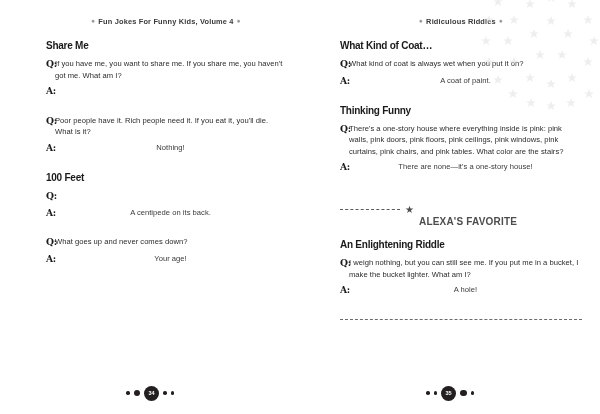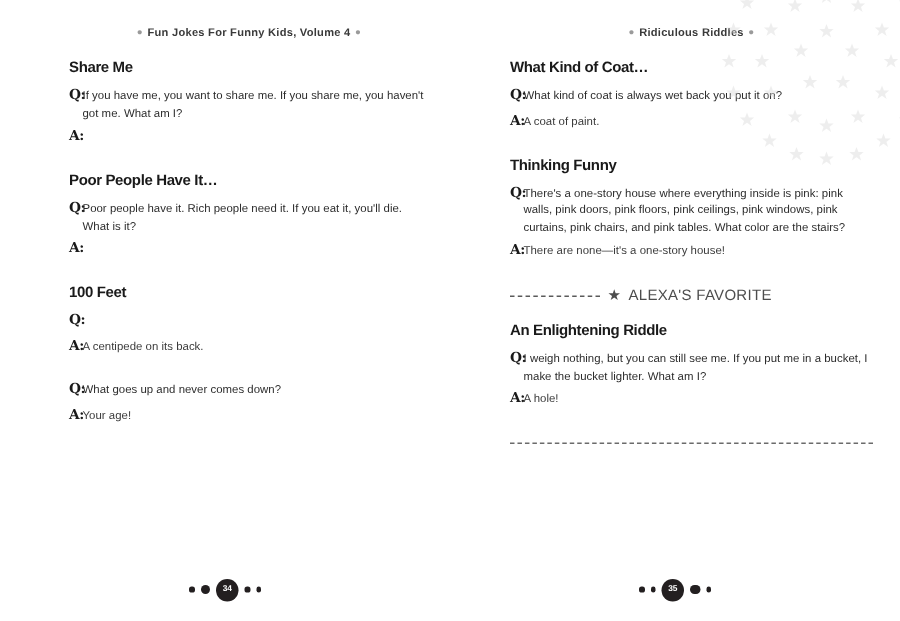--- a/index.html
+++ b/index.html
@@ -97,21 +97,21 @@
     letter-spacing: -0.3px;
   }
   .qa-text {
     flex: 1 1 auto;
     font-size: 7.6px;
     font-weight: normal;
     line-height: 1.52;
     color: #2b2b2b;
     letter-spacing: 0.02px;
   }
-  .qa-row.answer .qa-text { font-weight: normal; color: #3a3a3a; }
+  .qa-row.answer .qa-text { font-weight: normal; color: #3a3a3a; text-align: center; }
 
   
   .favorite-banner {
     display: flex;
     align-items: center;
     gap: 5px;
     margin: 18px 0 12px 0;
     color: #4d4d4d;
   }
   .fav-dashes {
@@ -122,24 +122,25 @@
   }
   .fav-star {
     flex: 0 0 auto;
     font-size: 10px;
     line-height: 1;
     color: #4d4d4d;
   }
   .fav-label {
     flex: 0 0 auto;
     font-size: 10px;
-    font-weight: normal;
+    font-weight: bold;
     letter-spacing: 0.2px;
     color: #4d4d4d;
     white-space: nowrap;
+    margin-top: 24px;
   }
 
   .section-divider {
     margin-top: 22px;
     border-top: 1.6px dashed #6b6b6b;
     height: 0;
   }
 
   
   .folio {
@@ -193,27 +194,27 @@
         <div class="qa-row question">
           <span class="qa-label">Q:</span>
           <span class="qa-text">If you have me, you want to share me. If you share me, you haven't got me. What am I?</span>
         </div>
         <div class="qa-row answer">
           <span class="qa-label">A:</span>
         </div>
       </div>
 
       <div class="joke">
-        <h2 class="joke-title">Poor People Have It…</h2>
         <div class="qa-row question">
           <span class="qa-label">Q:</span>
           <span class="qa-text">Poor people have it. Rich people need it. If you eat it, you'll die. What is it?</span>
         </div>
         <div class="qa-row answer">
           <span class="qa-label">A:</span>
+          <span class="qa-text">Nothing!</span>
         </div>
       </div>
 
       <div class="joke">
         <h2 class="joke-title">100 Feet</h2>
         <div class="qa-row question">
           <span class="qa-label">Q:</span>
         </div>
         <div class="qa-row answer">
           <span class="qa-label">A:</span>
@@ -299,21 +300,21 @@
     <div class="running-head">
       <span class="rh-dot">●</span><span>Ridiculous Riddles</span><span class="rh-dot">●</span>
     </div>
 
     <div class="joke-list">
 
       <div class="joke">
         <h2 class="joke-title">What Kind of Coat…</h2>
         <div class="qa-row question">
           <span class="qa-label">Q:</span>
-          <span class="qa-text">What kind of coat is always wet back you put it on?</span>
+          <span class="qa-text">What kind of coat is always wet when you put it on?</span>
         </div>
         <div class="qa-row answer">
           <span class="qa-label">A:</span>
           <span class="qa-text">A coat of paint.</span>
         </div>
       </div>
 
       <div class="joke">
         <h2 class="joke-title">Thinking Funny</h2>
         <div class="qa-row question">

